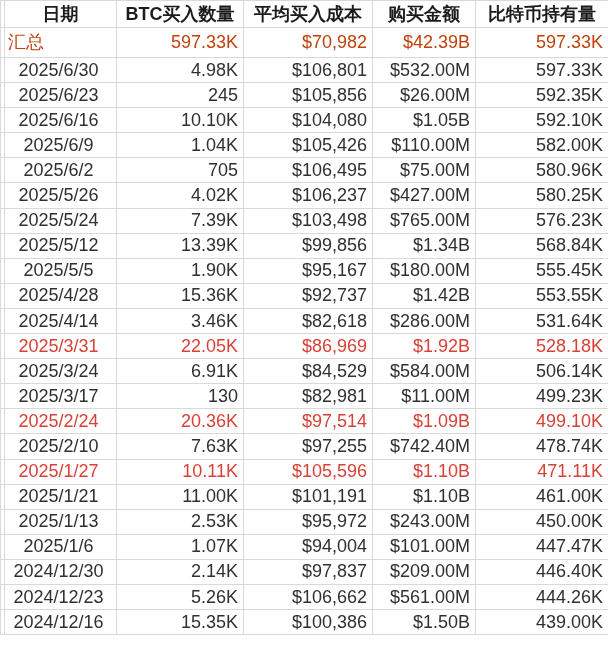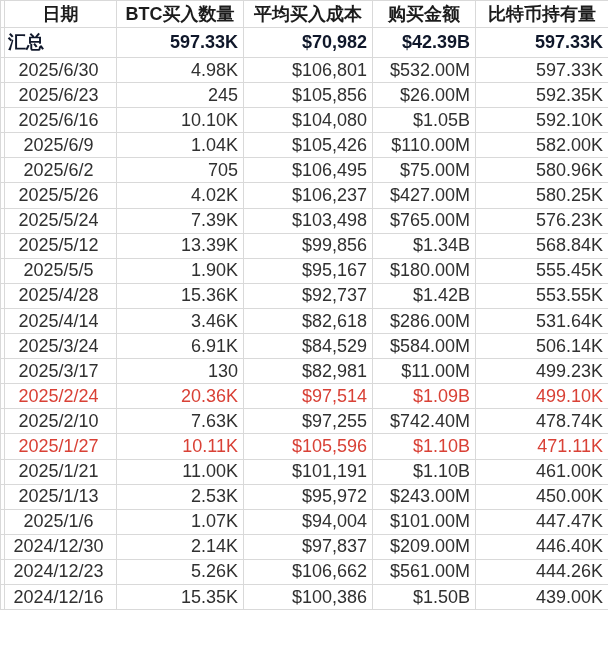--- a/index.html
+++ b/index.html
@@ -39,22 +39,22 @@
   tr.header-row  { height: 27px; }
   tr.summary-row { height: 30px; }
   tr.data-row    { height: 25.1px; }
 
   tr.header-row th {
     font-weight: bold;
     color: #1c1c1c;
     text-align: center;
   }
   tr.summary-row td {
-    font-weight: bold;
-    color: #0f172a;
+    font-weight: normal;
+    color: #c2410c;
   }
   td.lbl  { text-align: left;  padding-left: 3px; }
   td.date { text-align: center; padding-right: 4px; }
   td.num  { text-align: right; padding-right: 5px; }
   td.sliver { border-right: 1px solid #d9d9d9; background: #ffffff; }
 
   tr.hl td { color: #d94136; }
 </style>
 </head>
 <body>
@@ -168,20 +168,28 @@
         <td class="num">553.55K</td>
       </tr>
       <tr class="data-row">
         <td class="sliver"></td>
         <td class="date">2025/4/14</td>
         <td class="num">3.46K</td>
         <td class="num">$82,618</td>
         <td class="num">$286.00M</td>
         <td class="num">531.64K</td>
       </tr>
+      <tr class="data-row hl">
+        <td class="sliver"></td>
+        <td class="date">2025/3/31</td>
+        <td class="num">22.05K</td>
+        <td class="num">$86,969</td>
+        <td class="num">$1.92B</td>
+        <td class="num">528.18K</td>
+      </tr>
       <tr class="data-row">
         <td class="sliver"></td>
         <td class="date">2025/3/24</td>
         <td class="num">6.91K</td>
         <td class="num">$84,529</td>
         <td class="num">$584.00M</td>
         <td class="num">506.14K</td>
       </tr>
       <tr class="data-row">
         <td class="sliver"></td>

